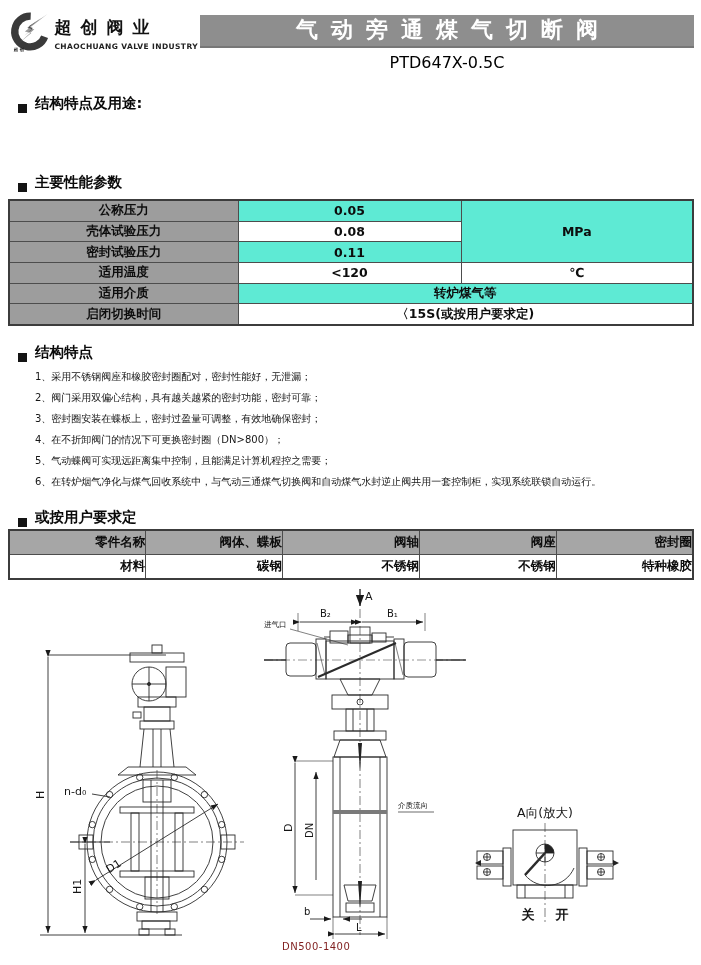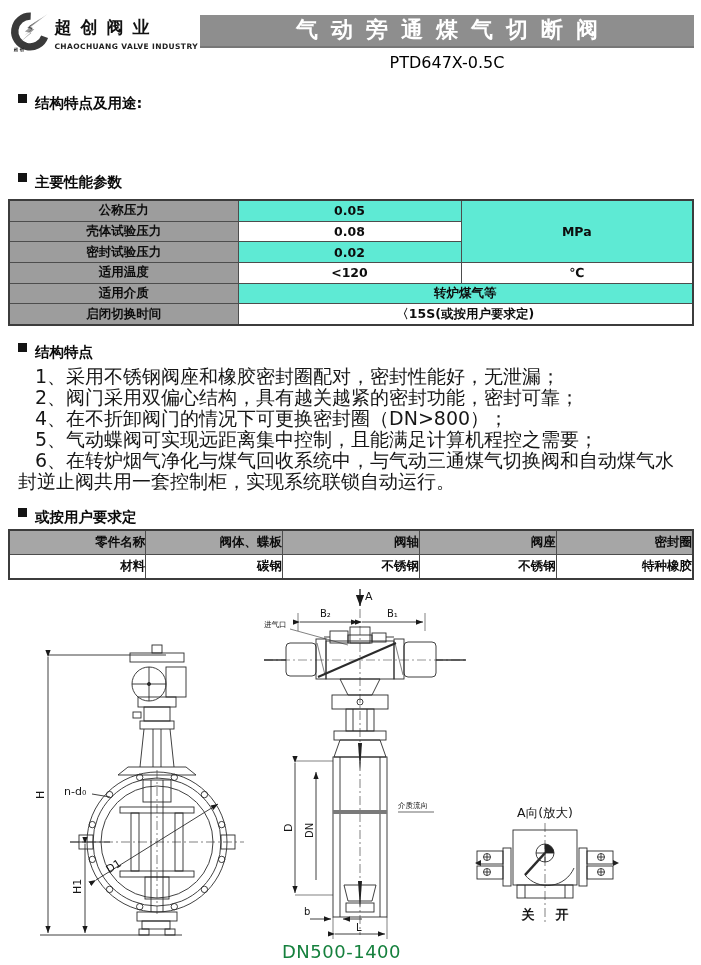--- a/index.html
+++ b/index.html
@@ -10,46 +10,46 @@
   .logo-wrap { position:absolute; left:8px; top:6px; width:190px; height:52px; display:flex; align-items:flex-start; }
   .brand { margin-left:4px; }
   .brand-cn { font-size:17px; font-weight:bold; letter-spacing:9px; color:#111; white-space:nowrap; line-height:30px; margin-top:6px; }
   .brand-en { font-size:7.5px; font-weight:bold; letter-spacing:0.4px; color:#222; white-space:nowrap; }
   .title-bar { position:absolute; left:200px; top:15px; width:494px; height:33px; background:#8e8e8e; border-bottom:2px solid #777;
                display:flex; align-items:flex-start; justify-content:center; }
   .title-bar span { color:#ffffff; font-size:22px; font-weight:bold; letter-spacing:13px; text-indent:13px; white-space:nowrap; }
   .model { position:absolute; left:200px; top:53px; width:494px; text-align:center; font-size:16px; font-weight:normal; color:#000; }
 
   
-  .sec-heading { position:absolute; left:18px; font-size:14.5px; font-weight:bold; color:#0a0a0a; display:flex; align-items:flex-start; }
+  .sec-heading { position:absolute; left:18px; font-size:14.5px; font-weight:bold; color:#0a0a0a; display:flex; align-items:flex-end; }
   .sq { display:inline-block; width:9px; height:9px; background:#141414; margin-right:8px; flex:0 0 auto; }
 
   .para { position:absolute; left:18px; top:116px; width:672px; font-size:13px; line-height:21px; color:#1c1c1c; text-indent:2em; }
 
   
   table.perf { position:absolute; left:8px; top:199px; width:686px; height:127px; border-collapse:collapse; table-layout:fixed; font-size:12.5px; }
   table.perf td { border:1px solid #4d4d4d; text-align:center; vertical-align:middle; font-weight:600; color:#0d0d0d; }
   table.perf { border:2px solid #3c3c3c; }
   td.hdr { background:#9d9d9d; }
   td.lg  { background:#5eead4; }
   td.wt  { background:#ffffff; }
 
   
-  .features { position:absolute; left:18px; top:366px; width:664px; font-size:19px; line-height:21px; color:#161616; }
+  .features { position:absolute; left:18px; top:366px; width:664px; font-size:10px; line-height:21px; color:#161616; }
   .features div { text-indent:17px; }
 
   
   table.mat { position:absolute; left:8px; top:529px; width:686px; height:51px; border-collapse:collapse; table-layout:fixed; font-size:12.5px; border:2px solid #3c3c3c; }
   table.mat td { border:1px solid #4d4d4d; text-align:right; vertical-align:middle; font-weight:600; color:#0d0d0d; }
   td.mhd { background:#a6a6a6; }
 
   
   svg.dw { position:absolute; overflow:visible; }
   svg.dw text { font-family:"DejaVu Sans", sans-serif; fill:#151515; stroke:none; }
-  .caption { position:absolute; left:282px; top:941px; font-size:18px; color:#15803d; letter-spacing:0.5px; }
+  .caption { position:absolute; left:282px; top:941px; font-size:10px; color:#7f1d1d; letter-spacing:0.5px; }
 </style>
 </head>
 <body>
 
 <div class="page">
 
   <div class="logo-wrap">
     <svg width="58" height="54" viewBox="0 0 58 54">
       <path d="M31,4 A21,21 0 1 0 50,32" fill="none" stroke="#3a3a3a" stroke-width="10" stroke-linecap="butt"></path>
       <polygon points="54,1 26,20 36,22 16,40 32,27 23,25" fill="#9a9a9a"></polygon>
@@ -88,21 +88,21 @@
       <td class="hdr">公称压力</td>
       <td class="lg">0.05</td>
       <td class="lg" rowspan="3">MPa</td>
     </tr>
     <tr>
       <td class="hdr">壳体试验压力</td>
       <td class="wt">0.08</td>
     </tr>
     <tr>
       <td class="hdr">密封试验压力</td>
-      <td class="lg">0.02</td>
+      <td class="lg">0.11</td>
     </tr>
     <tr>
       <td class="hdr">适用温度</td>
       <td class="wt">&lt;120</td>
       <td class="wt">℃</td>
     </tr>
     <tr>
       <td class="hdr">适用介质</td>
       <td class="lg" colspan="2">转炉煤气等</td>
     </tr>
@@ -113,20 +113,21 @@
   </tbody>
     </table>
 
   <div class="sec-heading" style="top:343px">
     <span class="sq"></span>
     <span>结构特点</span>
   </div>
   <div class="features">
     <div>1、采用不锈钢阀座和橡胶密封圈配对，密封性能好，无泄漏；</div>
     <div>2、阀门采用双偏心结构，具有越关越紧的密封功能，密封可靠；</div>
+    <div>3、密封圈安装在蝶板上，密封过盈量可调整，有效地确保密封；</div>
     <div>4、在不折卸阀门的情况下可更换密封圈（DN&gt;800）；</div>
     <div>5、气动蝶阀可实现远距离集中控制，且能满足计算机程控之需要；</div>
     <div>6、在转炉烟气净化与煤气回收系统中，与气动三通煤气切换阀和自动煤气水封逆止阀共用一套控制柜，实现系统联锁自动运行。</div>
   </div>
 
   <div class="sec-heading" style="top:508px">
     <span class="sq"></span>
     <span>或按用户要求定</span>
   </div>
   <table class="mat">

